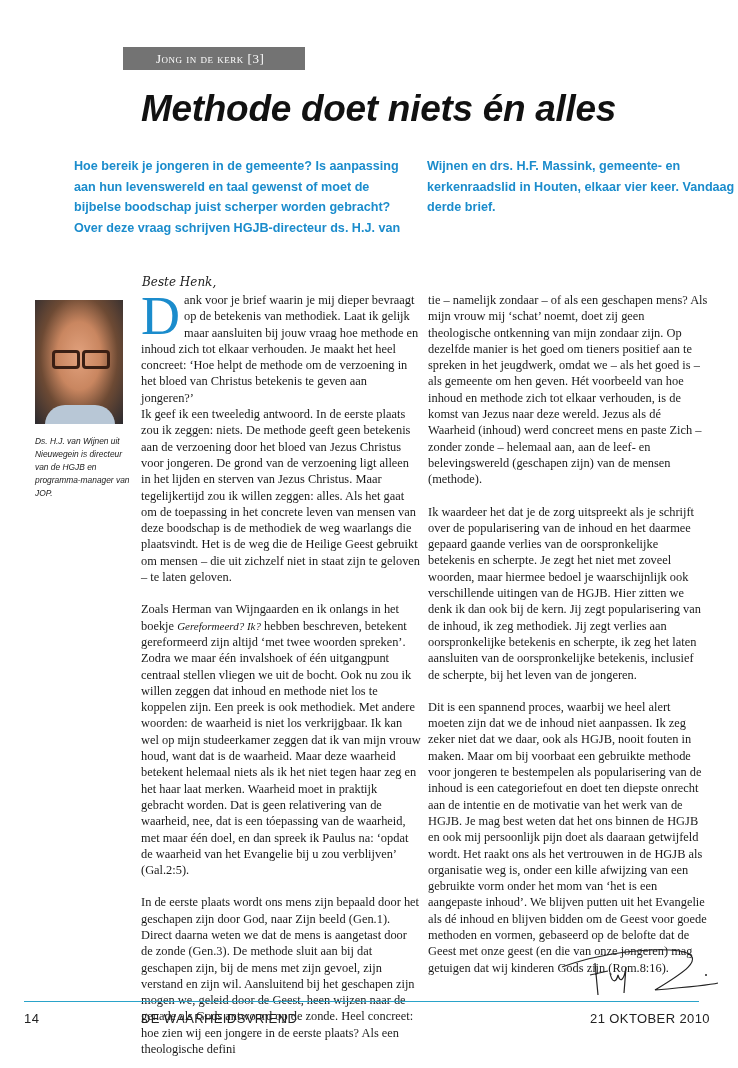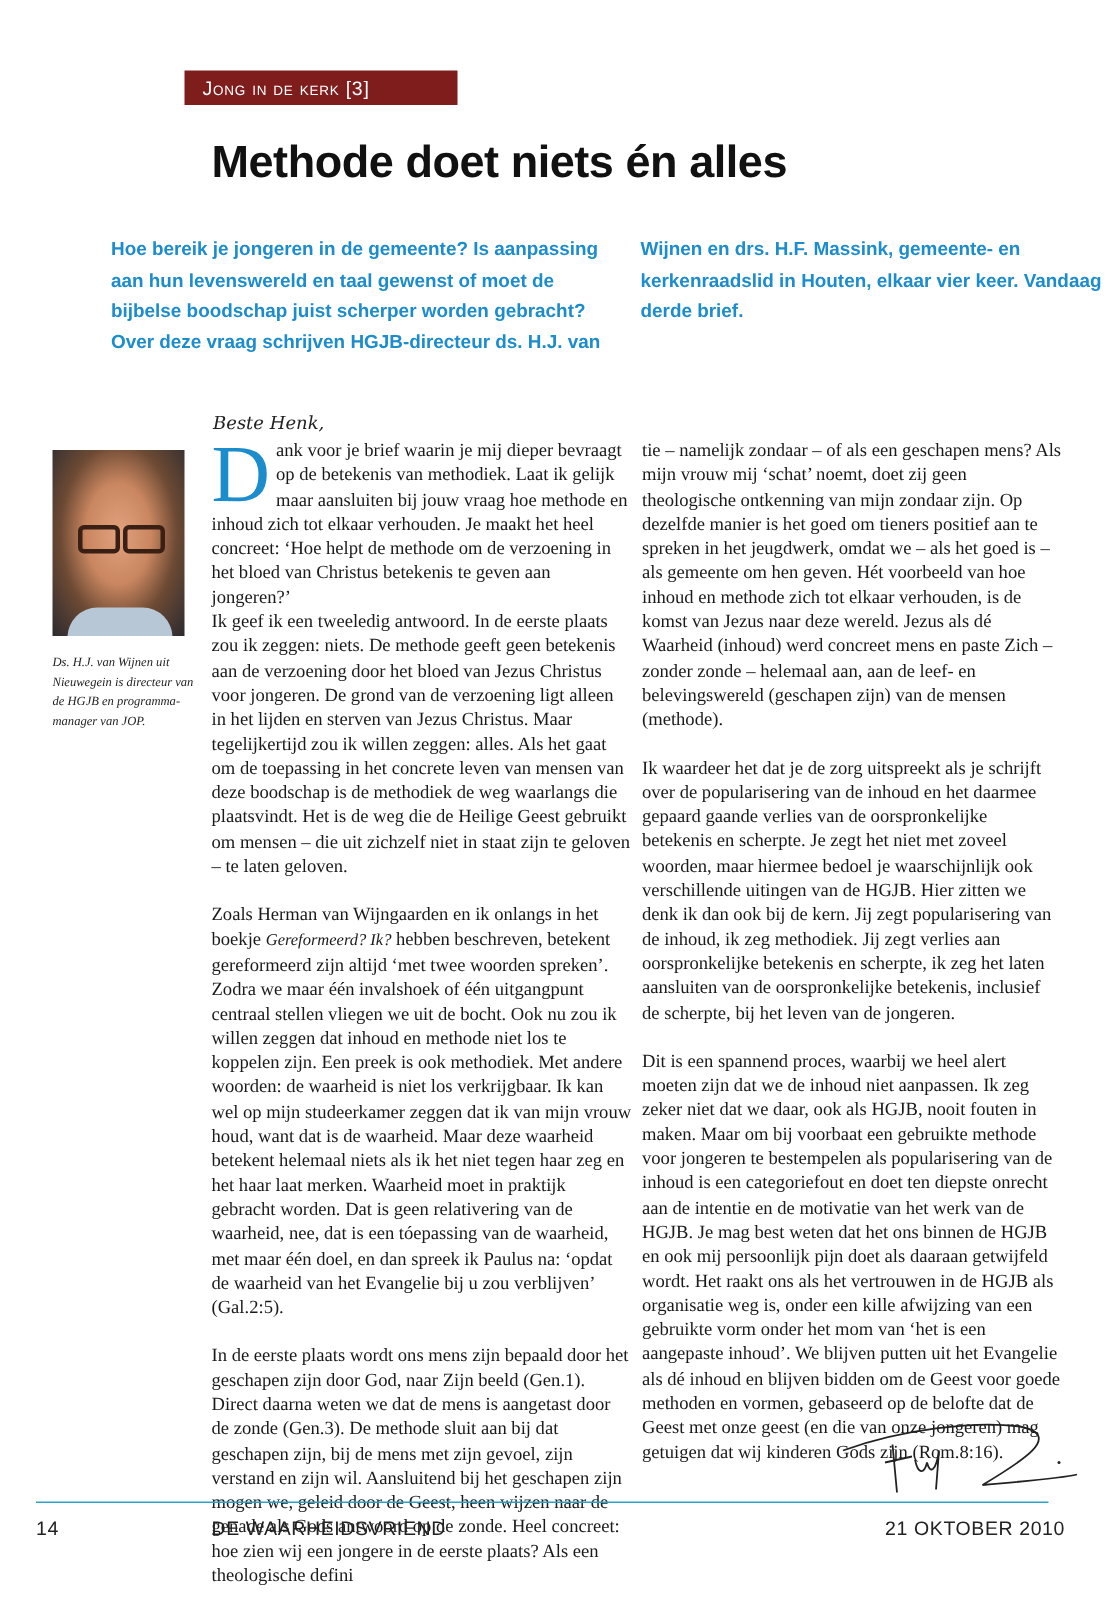--- a/index.html
+++ b/index.html
@@ -1,47 +1,47 @@
 <!DOCTYPE html>
 <html><head>
 <meta charset="utf-8">
 <style>
   html, body { margin: 0; padding: 0; background: #ffffff; }
   body { width: 738px; height: 1068px; position: relative; overflow: hidden; color: #1a1a1a; }
   .kicker {
     position: absolute; left: 123px; top: 47px; width: 182px; height: 23px;
-    background: #7f1d1d; color: #fff;
-    font-family: Liberation Sans, sans-serif; font-size: 13px; letter-spacing: 0.5px;
-    line-height: 23px; padding-left: 12px; box-sizing: border-box; font-variant: small-caps;
+    background: #737373; color: #fff;
+    font-family: Liberation Serif, serif; font-size: 13px; letter-spacing: 0.5px;
+    line-height: 23px; padding-left: 33px; box-sizing: border-box; font-variant: small-caps;
   }
   .title {
     position: absolute; left: 141px; top: 86px; margin: 0;
-    font-family: "Liberation Sans", sans-serif; font-weight: bold; font-size: 30px; color: #111;
-    letter-spacing: -0.3px; line-height: 46px;
+    font-family: "Liberation Sans", sans-serif; font-weight: bold; font-size: 37px; color: #111;
+    letter-spacing: -0.3px; line-height: 46px; font-style: italic;
   }
   .intro {
     position: absolute; left: 34px; top: 156px; width: 680px;
     font-family: "Liberation Sans", sans-serif; font-weight: bold; font-size: 12.6px; line-height: 20.5px;
     color: #1b8ccc; column-count: 2; column-gap: 26px; margin-left: 40px;
   }
   .salutation {
     position: absolute; left: 142px; top: 265px;
     font-family: "DejaVu Serif", serif; font-style: italic; font-size: 12px; color: #222; margin-top: 10px;
   }
   .photo {
     position: absolute; left: 35px; top: 300px; width: 88px; height: 124px;
     background: radial-gradient(ellipse at 50% 45%, #e2a27e 0%, #c98660 35%, #6d4a34 62%, #2b2a2f 100%);
     overflow: hidden;
   }
   .photo .lens1, .photo .lens2 { position: absolute; top: 50px; width: 22px; height: 13px; border: 3px solid #3a1f14; border-radius: 4px; }
   .photo .lens1 { left: 17px; } .photo .lens2 { left: 47px; }
   .photo .shirt { position: absolute; left: 10px; top: 105px; width: 70px; height: 30px; background: #b8c7d6; border-radius: 20px 20px 0 0; }
   .caption {
     position: absolute; left: 35px; top: 435px; width: 95px;
-    font-family: Liberation Serif, serif; font-style: italic; font-size: 8.4px; line-height: 13px; color: #222;
+    font-family: Liberation Sans, sans-serif; font-style: italic; font-size: 8.4px; line-height: 13px; color: #222;
   }
   .col {
     position: absolute; top: 292px; width: 280px;
     font-family: "Liberation Serif", serif; font-size: 12.4px; line-height: 16.3px; color: #1a1a1a;
   }
   .col p { margin: 0 0 16px 0; }
   .col1 { left: 141px; }
   .col2 { left: 428px; }
   .dropcap {
     float: left; font-family: "Liberation Serif", serif; color: #1b8ccc;

